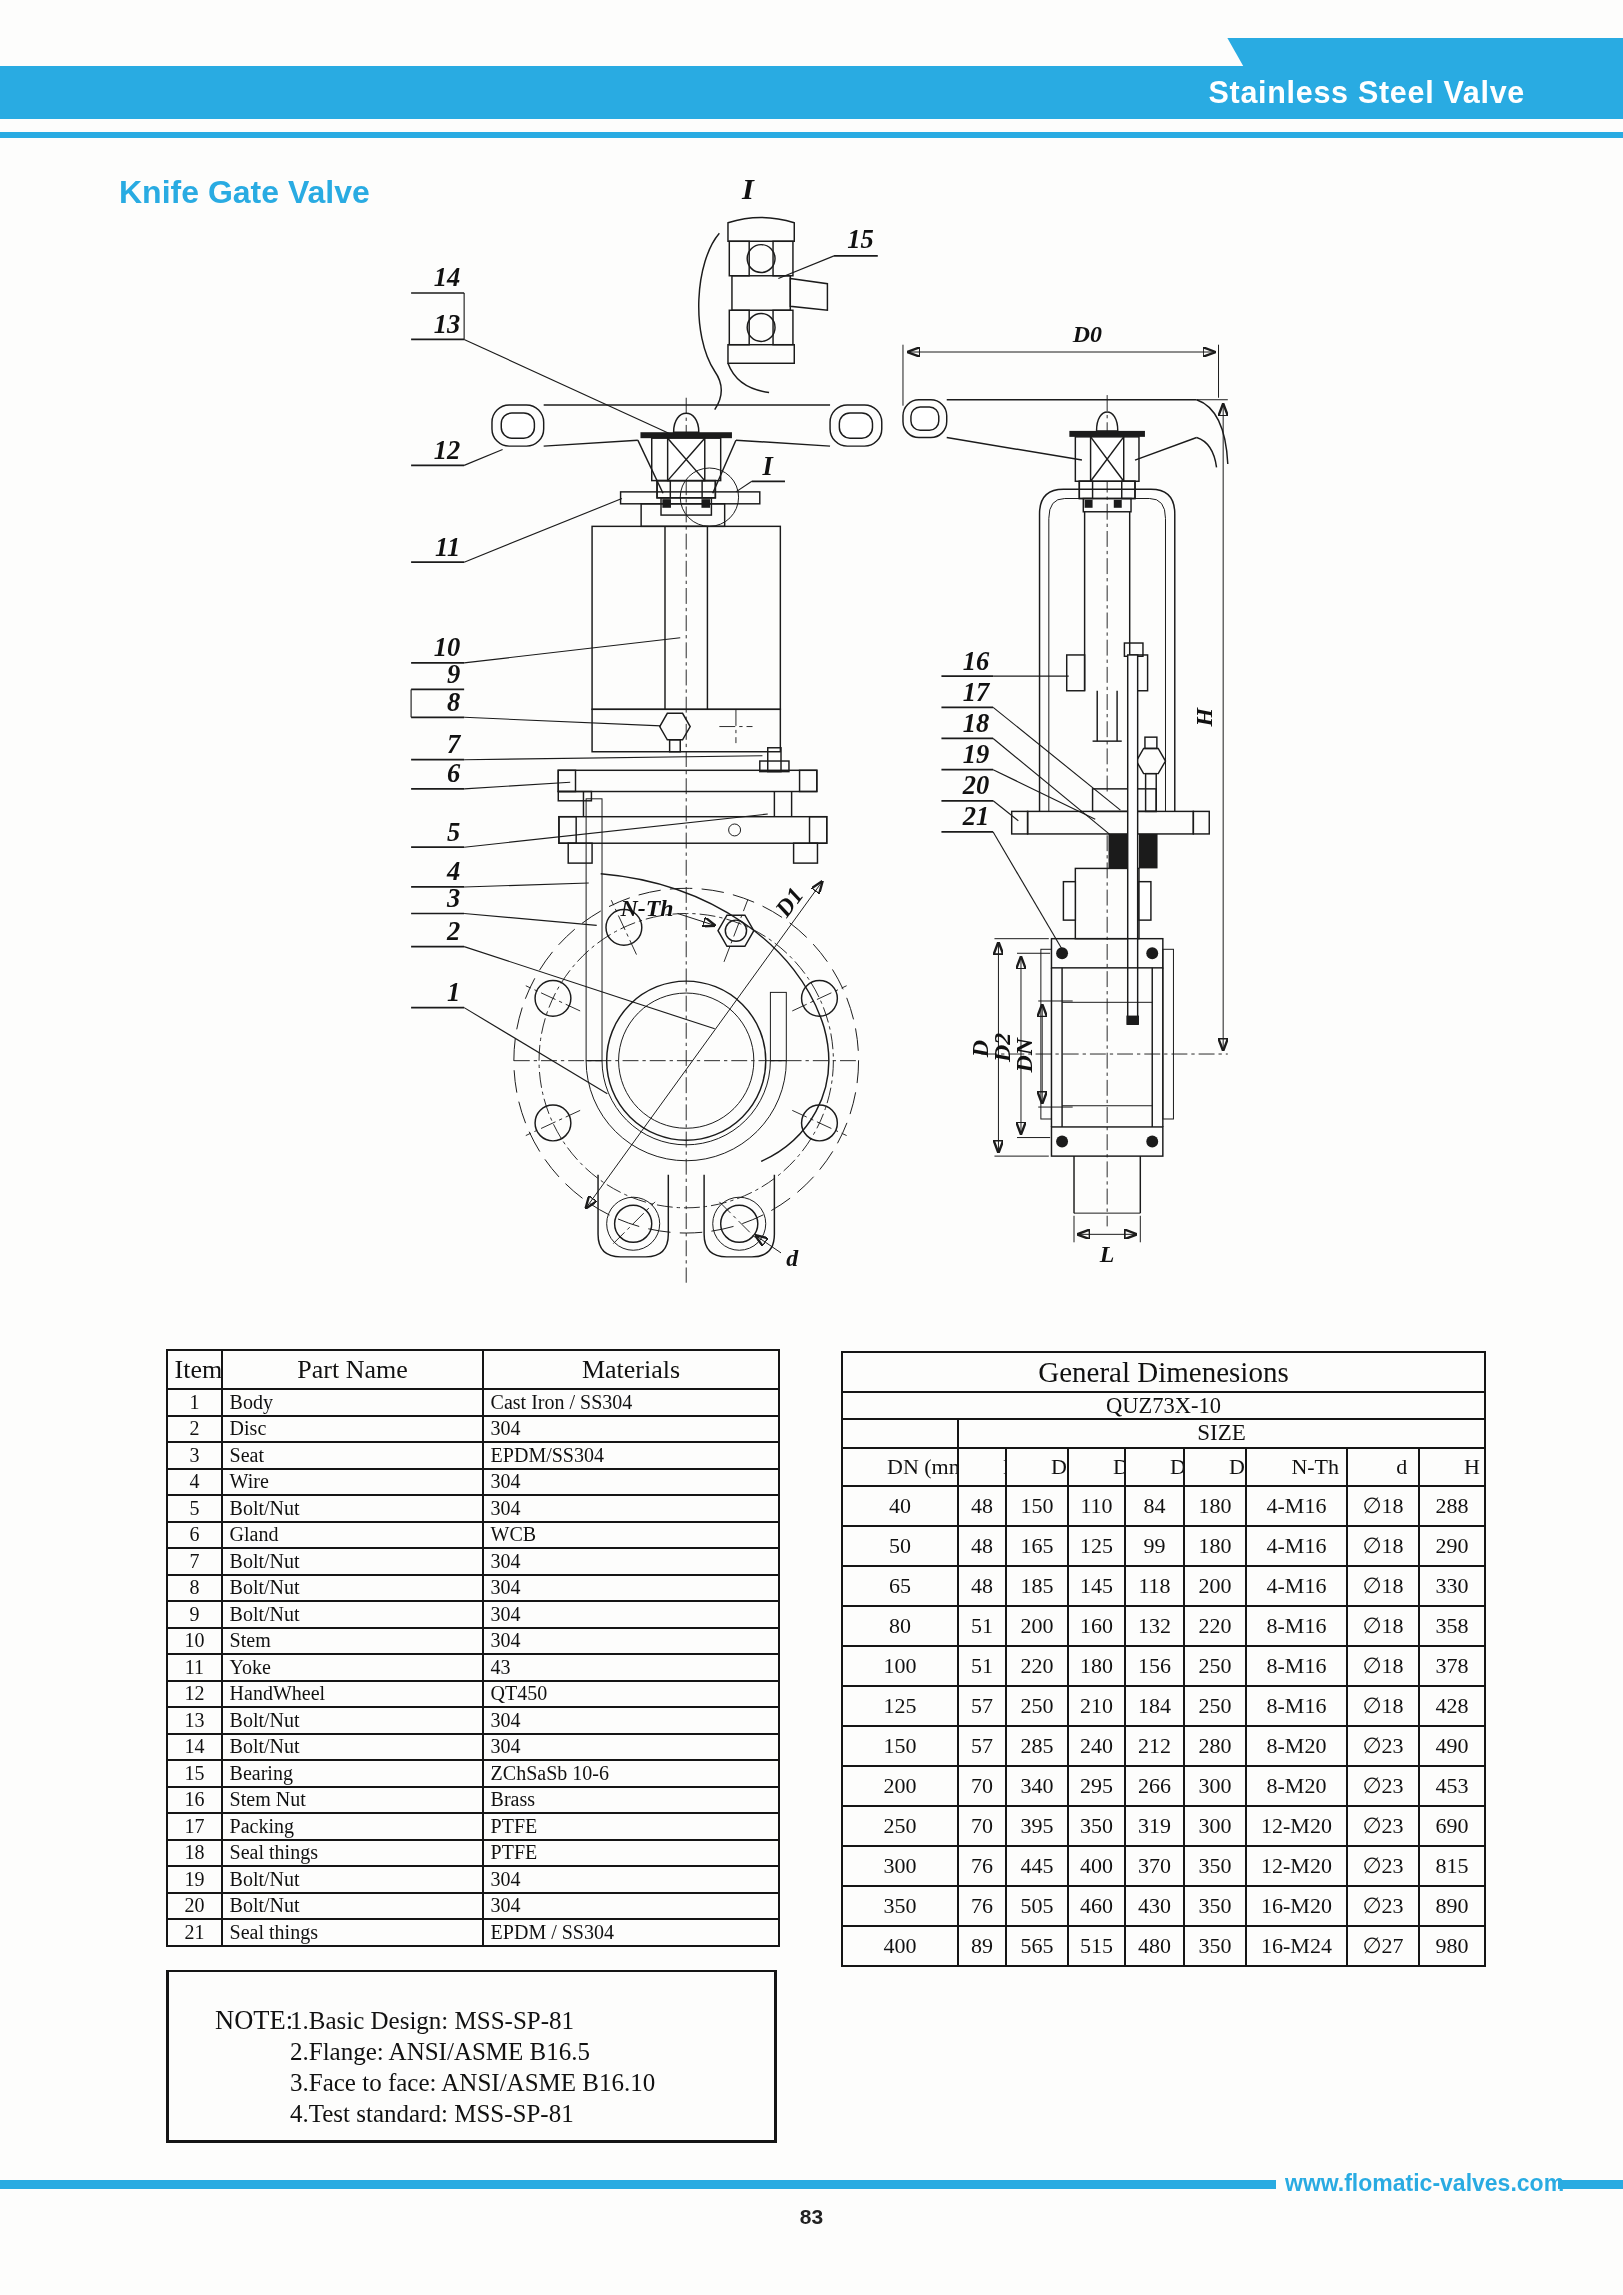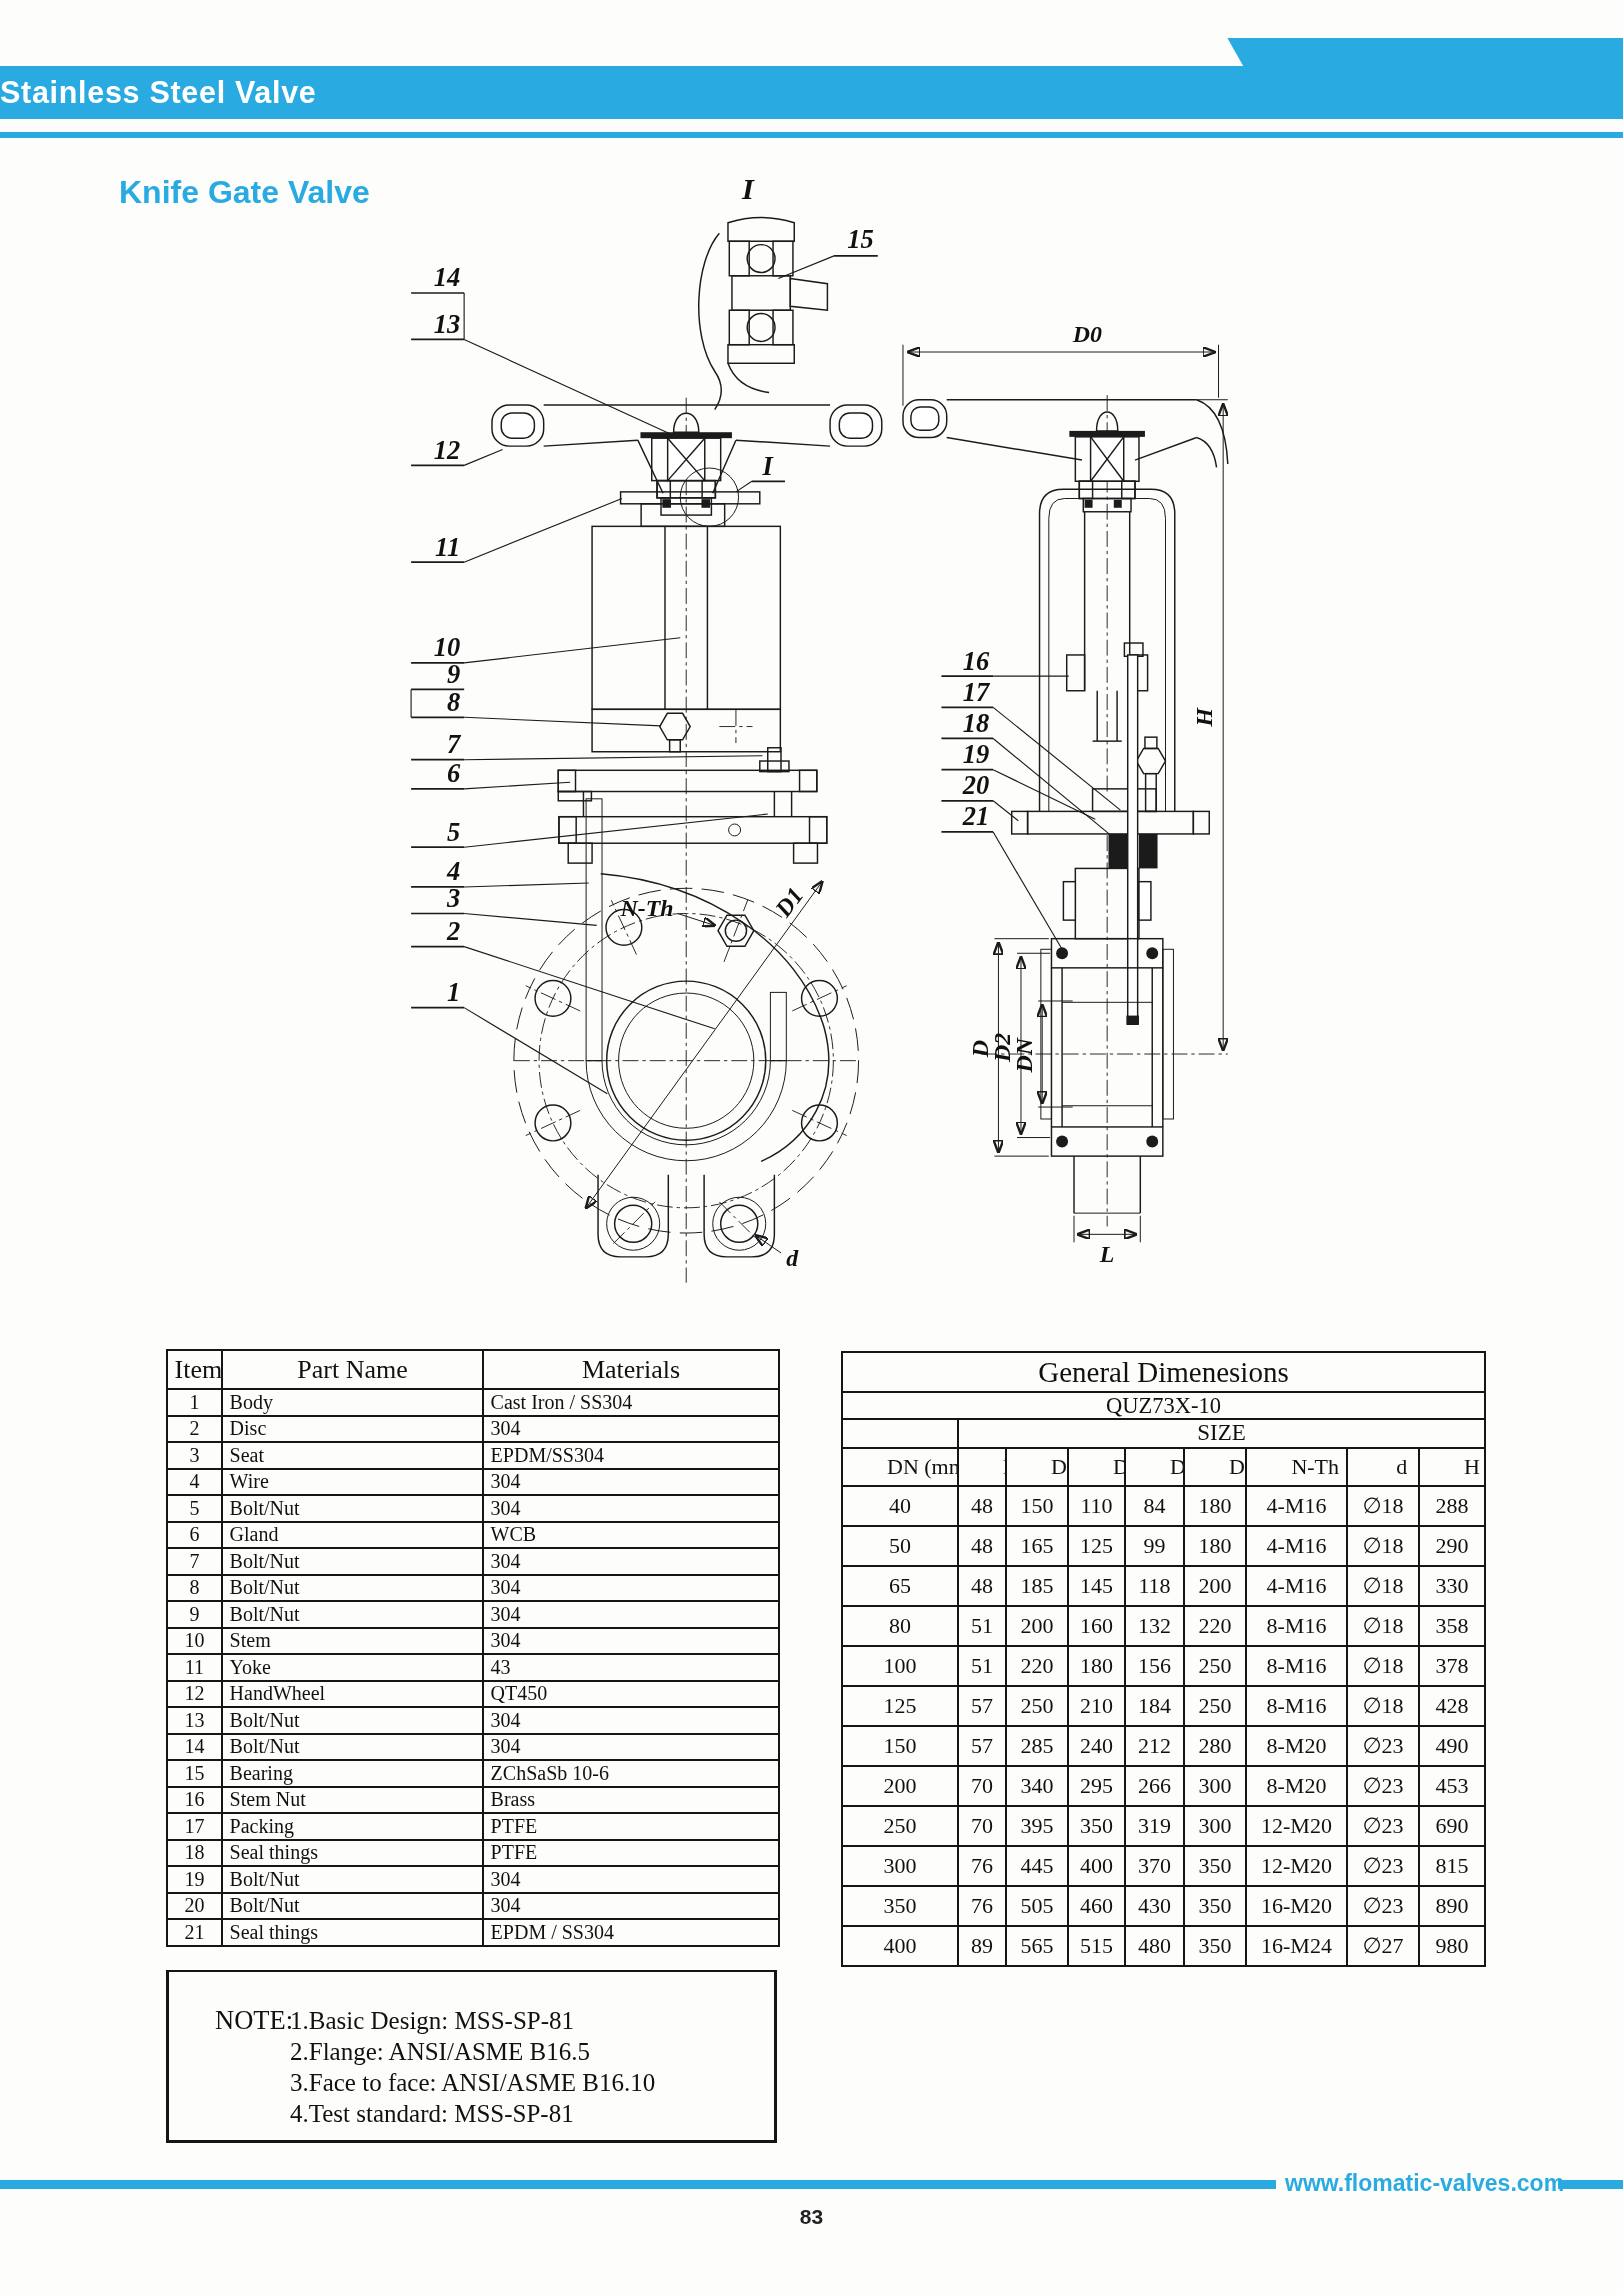--- a/index.html
+++ b/index.html
@@ -3,21 +3,21 @@
 <meta charset="utf-8">
 <style>
   html,body{margin:0;padding:0;background:#e8e8e8;}
   #page{position:relative;width:1623px;height:2295px;background:#fdfdfc;overflow:hidden;
         font-family:"Liberation Sans",sans-serif;}
   .abs{position:absolute;}
   
   #band{left:0;top:66px;width:1623px;height:53px;background:var(--accent,#29abe2);}
   #band-notch{left:1193px;top:38px;width:430px;height:29px;background:var(--accent,#29abe2);
               clip-path:polygon(8% 0%,100% 0%,100% 100%,11.8% 100%);}
-  #banner-title{left:0;top:66px;width:1525px;height:53px;line-height:53px;text-align:left;
+  #banner-title{left:0;top:66px;width:1525px;height:53px;line-height:53px;text-align:right;
                 color:#fff;font-size:30.5px;font-weight:bold;letter-spacing:0.7px;}
   #thin-line{left:0;top:132px;width:1623px;height:6px;background:var(--accent,#29abe2);}
   #page-title{left:119px;top:174px;font-size:32px;font-weight:bold;color:var(--accent,#29abe2);}
   
   .footline{background:var(--accent,#29abe2);height:8.6px;top:2180px;}
   #footer-url{left:1285px;top:2170px;font-size:23px;font-weight:bold;color:var(--accent,#29abe2);}
   #page-num{left:745px;top:2205px;width:133px;text-align:center;font-size:21px;font-weight:bold;color:#222;}
   
   .tbl{position:absolute;border-collapse:collapse;table-layout:fixed;color:#111;
        font-family:"Liberation Serif",serif;}

